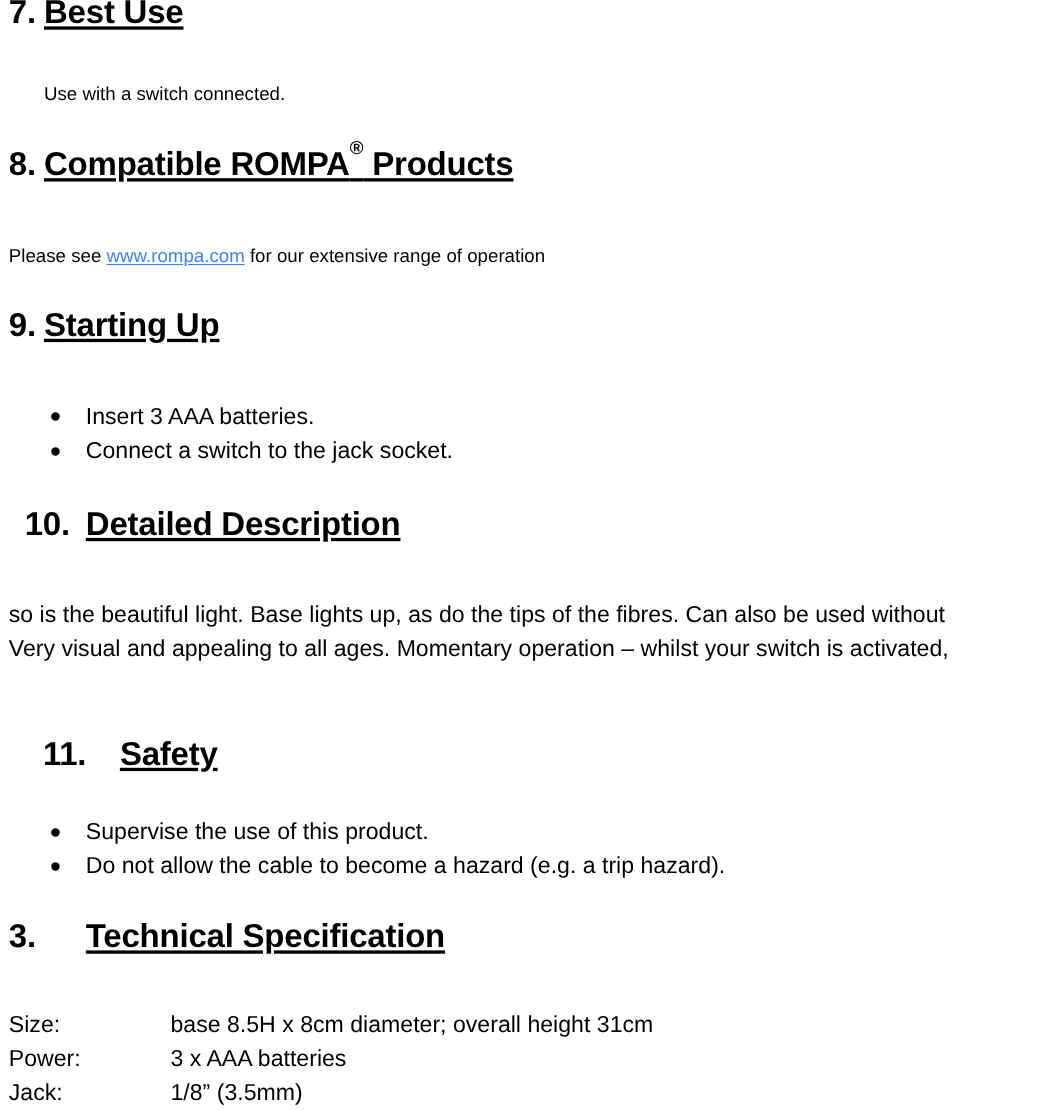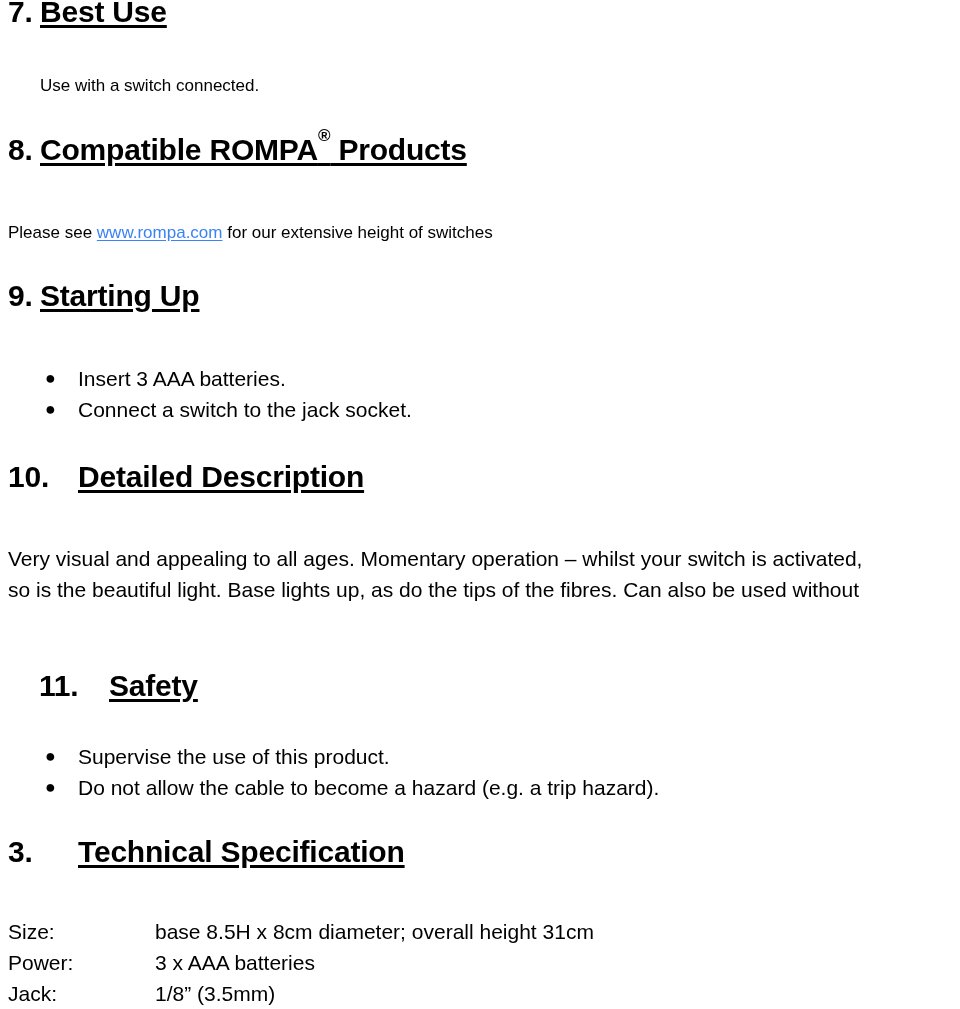--- a/index.html
+++ b/index.html
@@ -132,41 +132,41 @@
   </div>
 
   <div class="body-line indent40" style="top: 72px;">Use with a switch connected.</div>
 
   <div class="heading single" style="top: 133px;">
     <span class="num">8.</span>
     <span class="htext"><span>Compatible ROMPA</span><span class="reg">®</span><span> Products</span></span>
   </div>
 
   <div class="body-line flush" style="top: 219px;">
-    <span>Please see </span><a class="link" href="#">www.rompa.com</a><span> for our extensive height of switches</span>
+    <span>Please see </span><a class="link" href="#">www.rompa.com</a><span> for our extensive range of operation</span>
   </div>
 
   <div class="heading single" style="top: 279px;">
     <span class="num">9.</span>
     <span class="htext">Starting Up</span>
   </div>
 
   <ul class="bullets" style="top: 363px;">
     <li><span class="dot">●</span><span>Insert 3 AAA batteries.</span></li>
     <li><span class="dot">●</span><span>Connect a switch to the jack socket.</span></li>
   </ul>
 
-  <div class="heading double" style="top: 460px;">
+  <div class="heading double" style="top: 460px; text-align: center;">
     <span class="num">10.</span>
     <span class="htext">Detailed Description</span>
   </div>
 
   <div class="para" style="top: 543px;">
+    <span class="pline">so is the beautiful light.  Base lights up, as do the tips of the fibres. Can also be used without</span>
     <span class="pline">Very visual and appealing to all ages. Momentary operation – whilst your switch is activated,</span>
-    <span class="pline">so is the beautiful light.  Base lights up, as do the tips of the fibres. Can also be used without</span>
   </div>
 
   <div class="heading double" style="top: 669px; margin-left: 31px;">
     <span class="num">11.</span>
     <span class="htext">Safety</span>
   </div>
 
   <ul class="bullets" style="top: 741px;">
     <li><span class="dot">●</span><span>Supervise the use of this product.</span></li>
     <li><span class="dot">●</span><span>Do not allow the cable to become a hazard (e.g. a trip hazard).</span></li>

